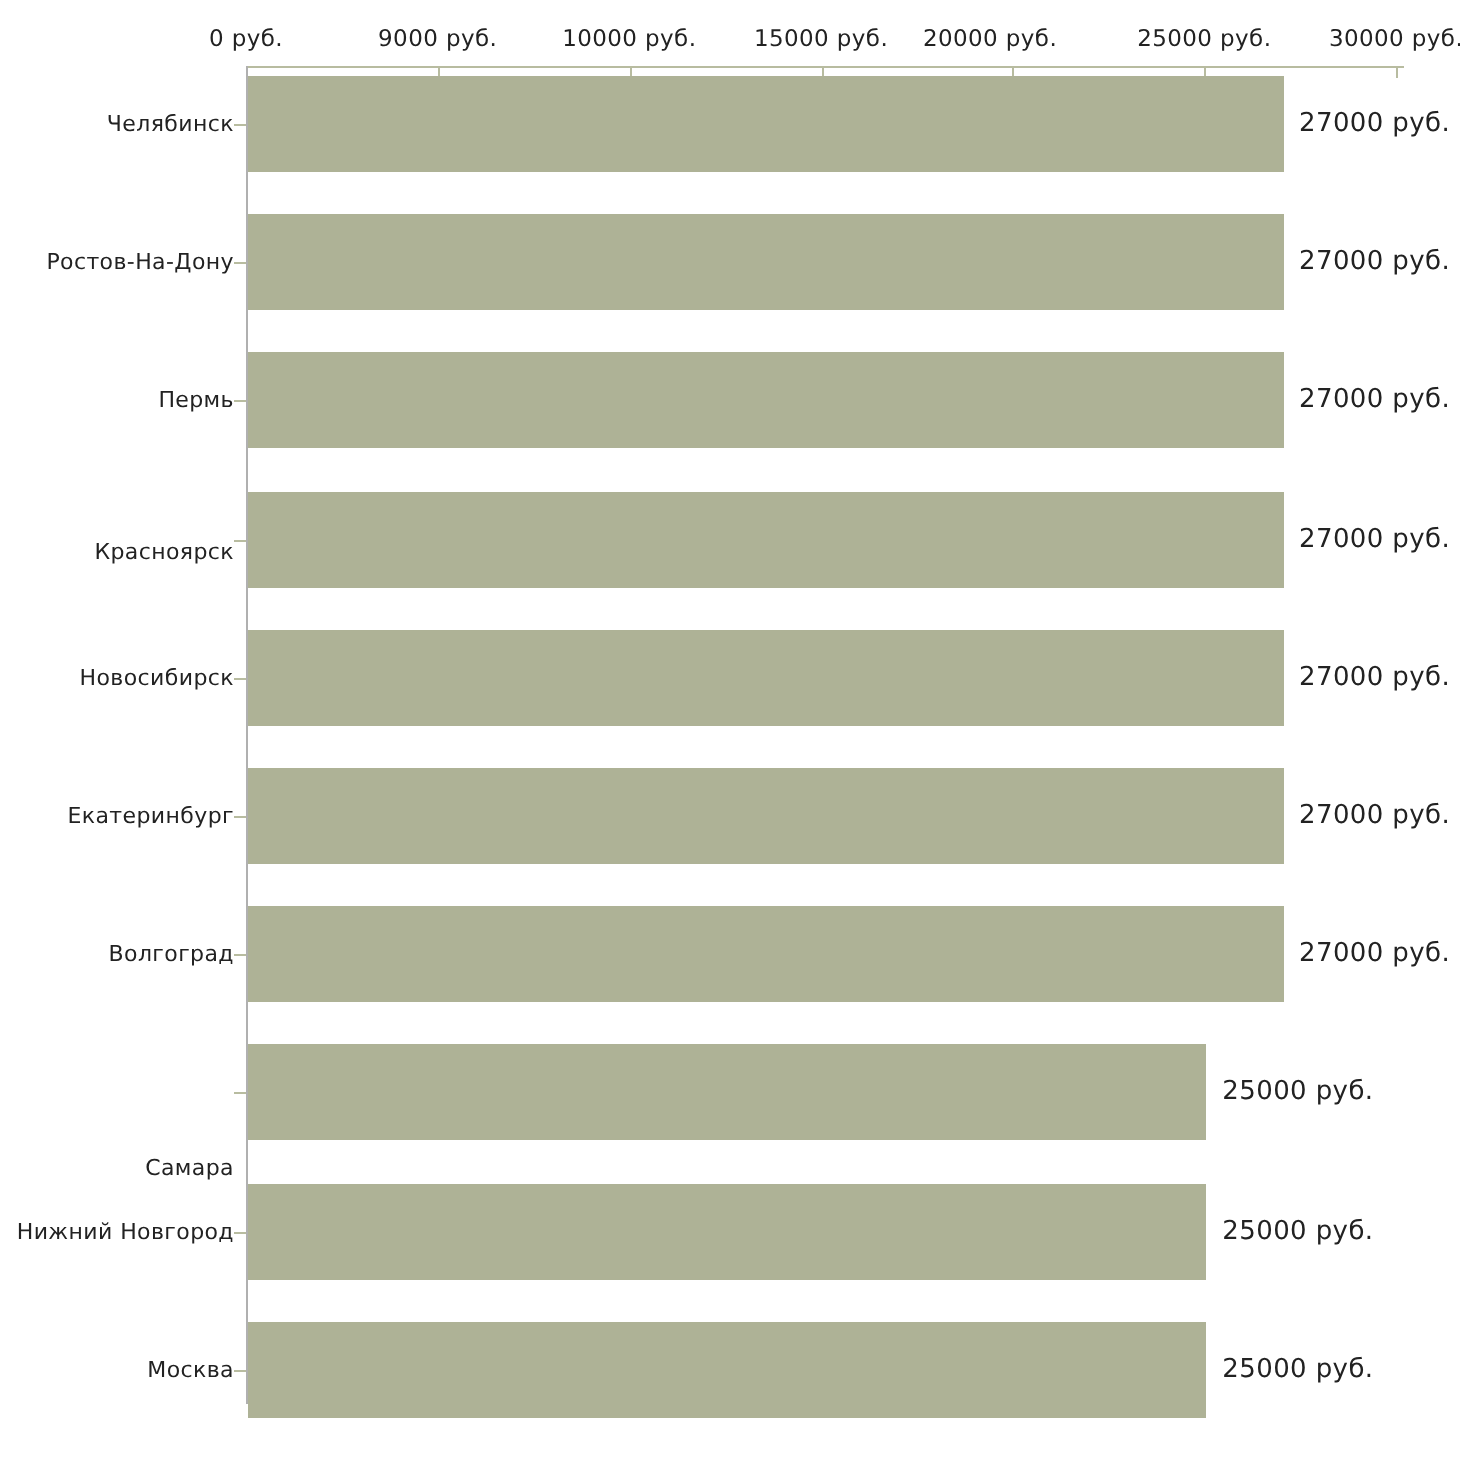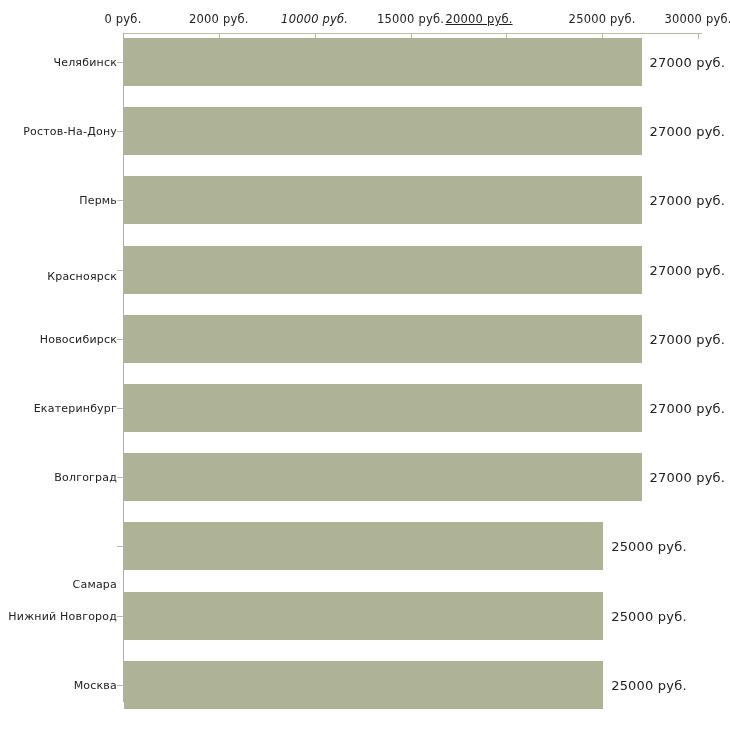--- a/index.html
+++ b/index.html
@@ -99,24 +99,24 @@
       <div class="x-tick" style="left: 123px;"></div>
       <div class="x-tick" style="left: 218.833px;"></div>
       <div class="x-tick" style="left: 314.667px;"></div>
       <div class="x-tick" style="left: 410.5px;"></div>
       <div class="x-tick" style="left: 506.333px;"></div>
       <div class="x-tick" style="left: 602.167px;"></div>
       <div class="x-tick" style="left: 698px;"></div>
     </div>
   <div id="x-tick-labels">
       <div class="x-tick-label" style="left: 123px;">0 руб.</div>
-      <div class="x-tick-label" style="left: 218.833px;">2000 руб.</div>
-      <div class="x-tick-label" style="left: 314.667px; font-style: italic;">10000 руб.</div>
+      <div class="x-tick-label" style="left: 218.833px;">9000 руб.</div>
+      <div class="x-tick-label" style="left: 314.667px;">10000 руб.</div>
       <div class="x-tick-label" style="left: 410.5px;">15000 руб.</div>
-      <div class="x-tick-label" style="left: 479px; text-decoration: underline;">20000 руб.</div>
+      <div class="x-tick-label" style="left: 495px;">20000 руб.</div>
       <div class="x-tick-label" style="left: 602.167px;">25000 руб.</div>
       <div class="x-tick-label" style="left: 698px;">30000 руб.</div>
     </div>
 
   <div id="y-axis"></div>
   <div id="y-ticks">
       <div class="y-tick" style="top: 62px;"></div>
       <div class="y-tick" style="top: 131.2px;"></div>
       <div class="y-tick" style="top: 200.4px;"></div>
       <div class="y-tick" style="top: 269.6px;"></div>

